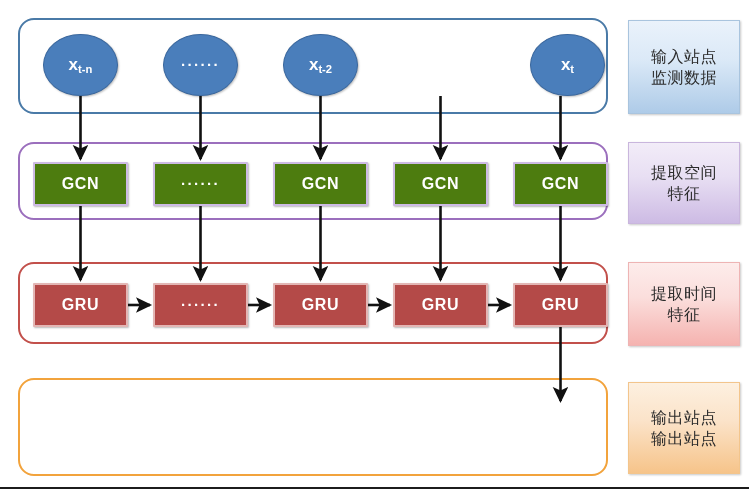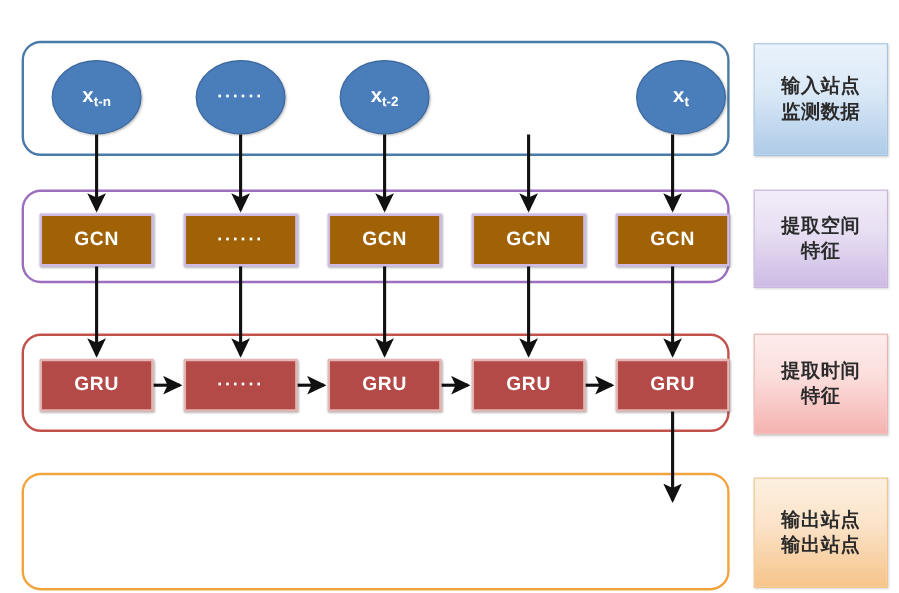--- a/index.html
+++ b/index.html
@@ -9,21 +9,21 @@
   }
   body {
     width: 749px;
     height: 494px;
     font-family: "Liberation Sans", "DejaVu Sans", sans-serif;
     position: relative;
     overflow: hidden;
   }
   #stage {
     position: absolute;
-    left: 0; top: 16px;
+    left: 0; top: 0;
     width: 749px;
     height: 382px;
   }
 
   
   .band {
     position: absolute;
     box-sizing: border-box;
     border-radius: 16px;
     background: transparent;
@@ -38,21 +38,21 @@
   .plate {
     position: absolute;
     box-sizing: border-box;
     display: flex;
     flex-direction: column;
     align-items: center;
     justify-content: center;
     font-size: 16px;
     line-height: 1.32;
     color: #2b2b2b;
-    font-weight: 700;
+    font-weight: 400;
     letter-spacing: 0.5px;
     text-align: center;
     z-index: 3;
     box-shadow: 1px 1px 2px rgba(0,0,0,0.22);
   }
   .plate span { display: block; white-space: nowrap; }
   .plate-blue {
     border: 1px solid #a9c4de;
     background: linear-gradient(to bottom, #eaf2fb 0%, #dbe9f7 42%, #aecbe8 100%);
   }
@@ -93,21 +93,21 @@
   }
 
   .rect {
     border-radius: 1px;
     font-size: 16px;
     font-weight: 700;
     letter-spacing: 0.6px;
     box-shadow: 1px 1px 2px rgba(0,0,0,0.28);
   }
   .rect-gcn {
-    background: #a16207;
+    background: #4d7c0f;
     border: 2px solid #cdbbe4;
   }
   .rect-gru {
     background: #b44a48;
     border: 2px solid #e3b6b4;
   }
 
   
   .var { font-style: normal; font-weight: 700; }
   .var sub {

